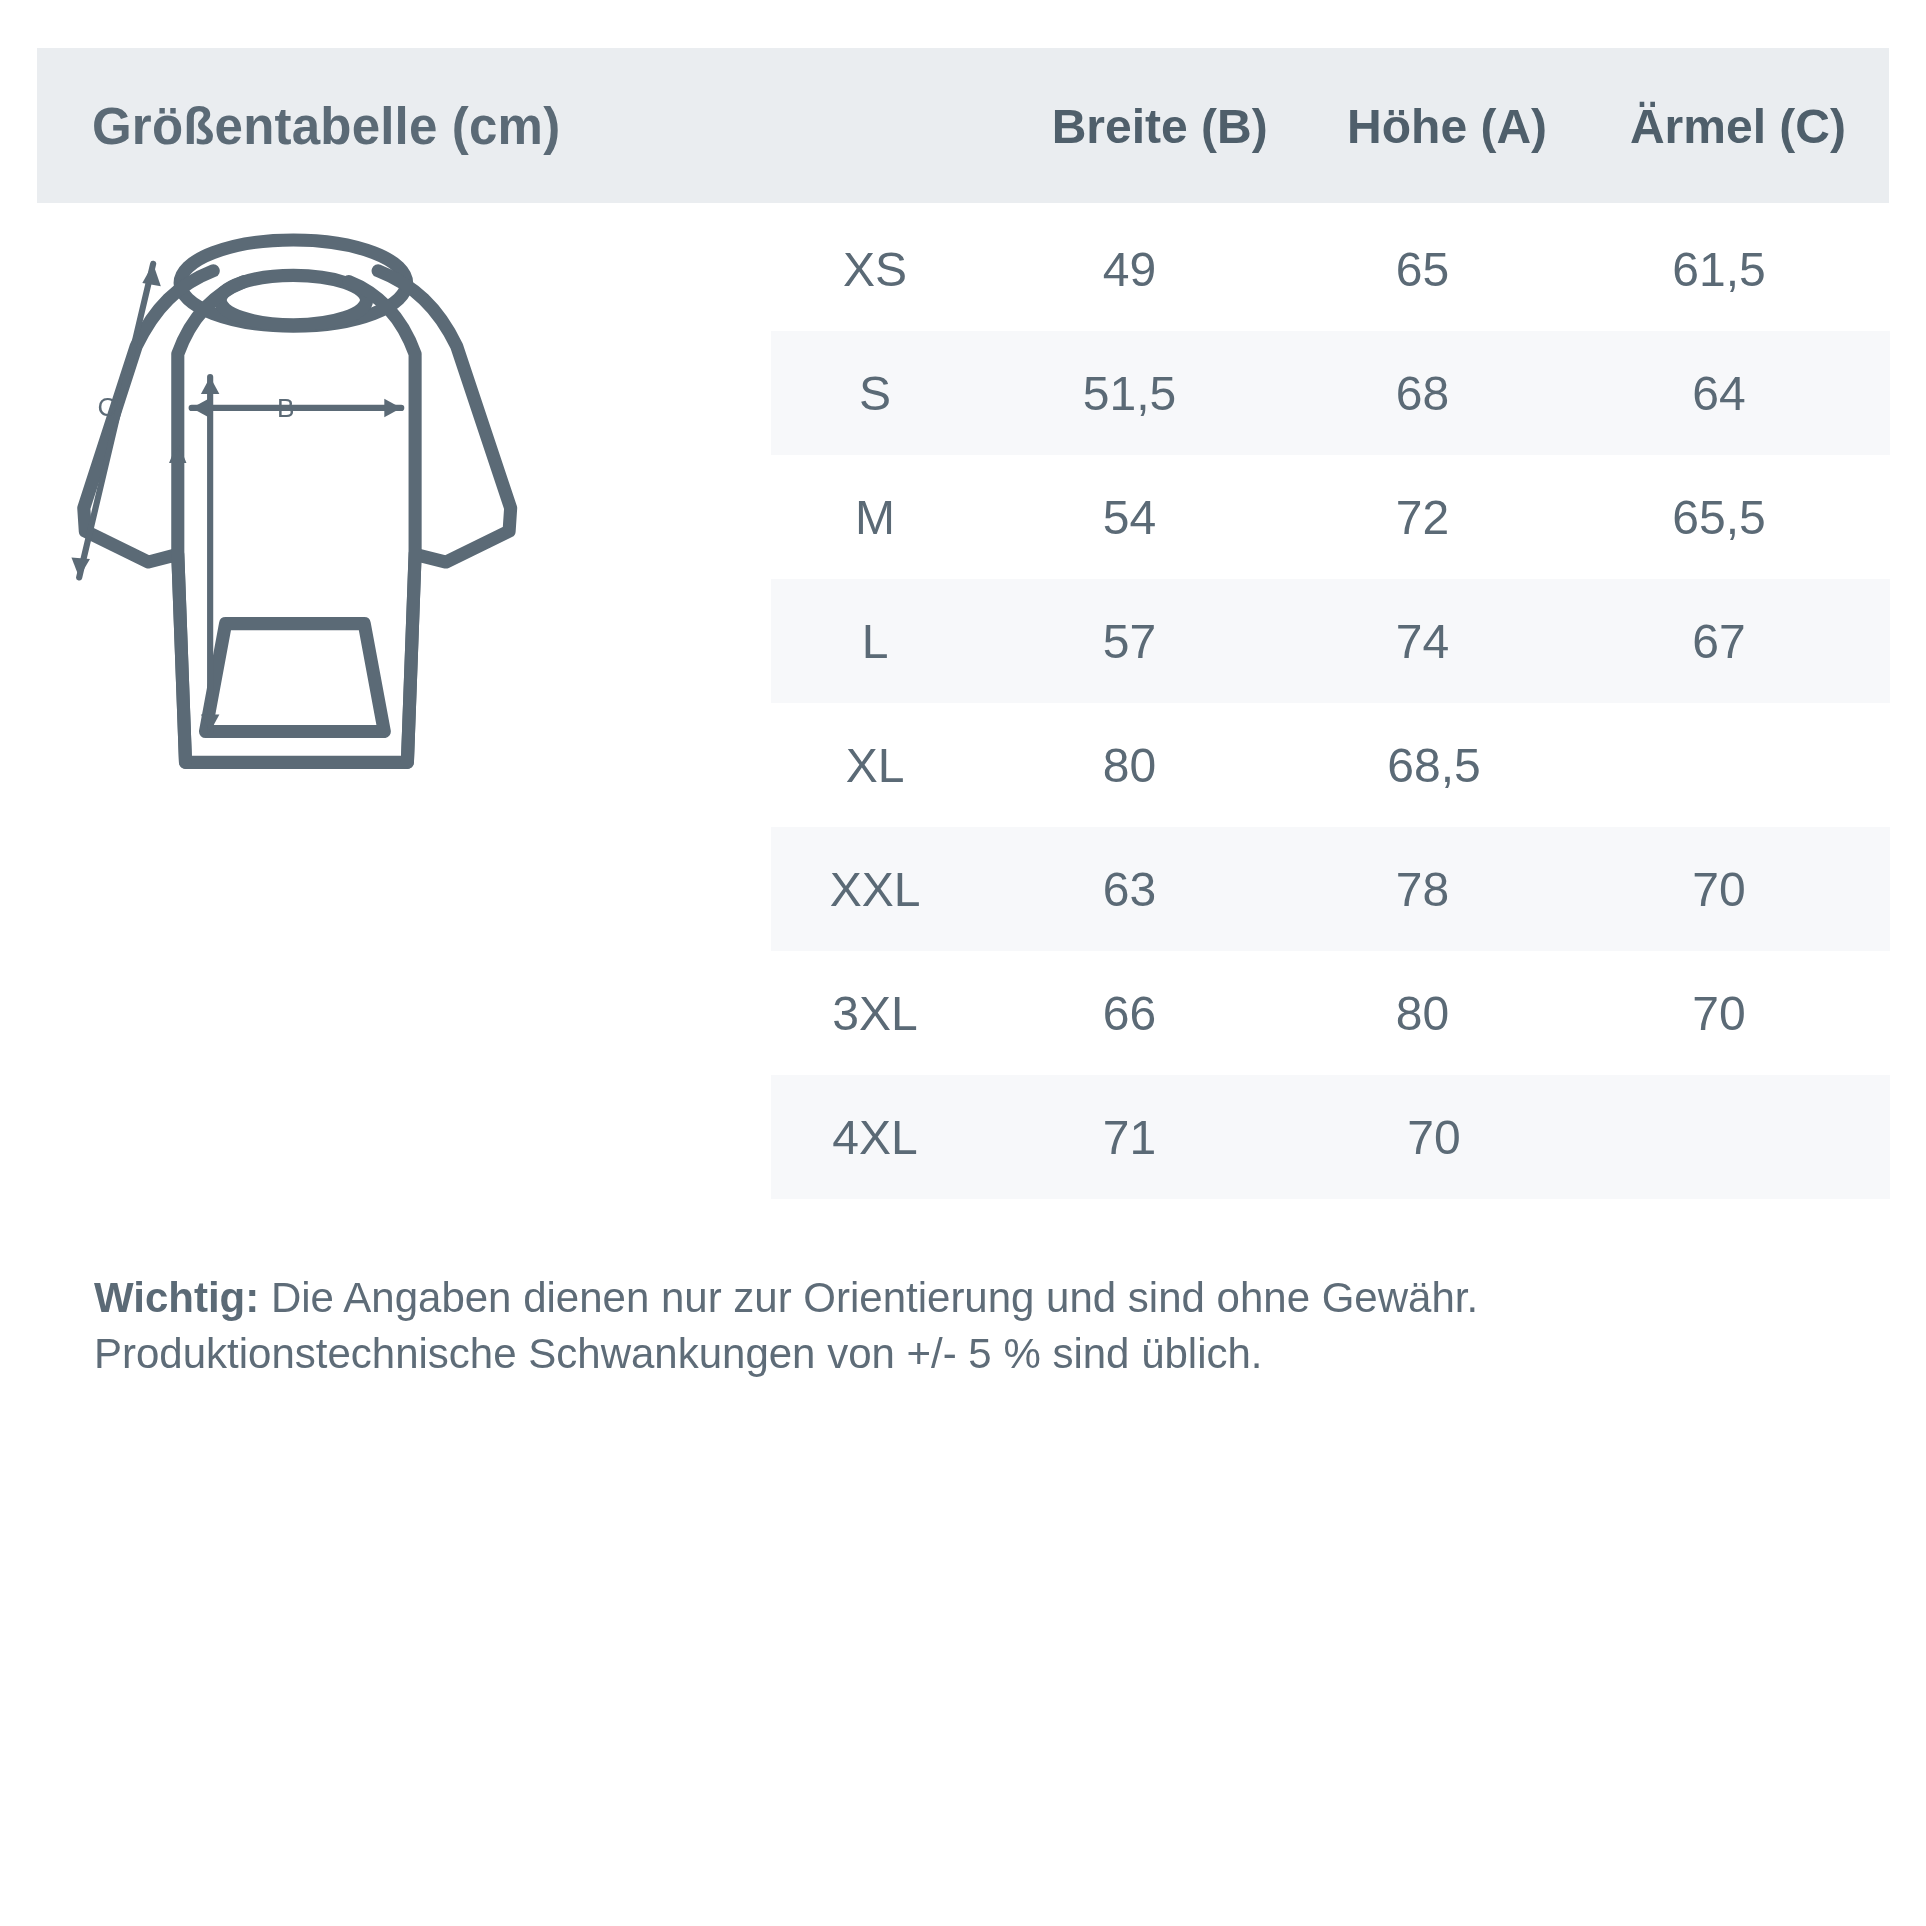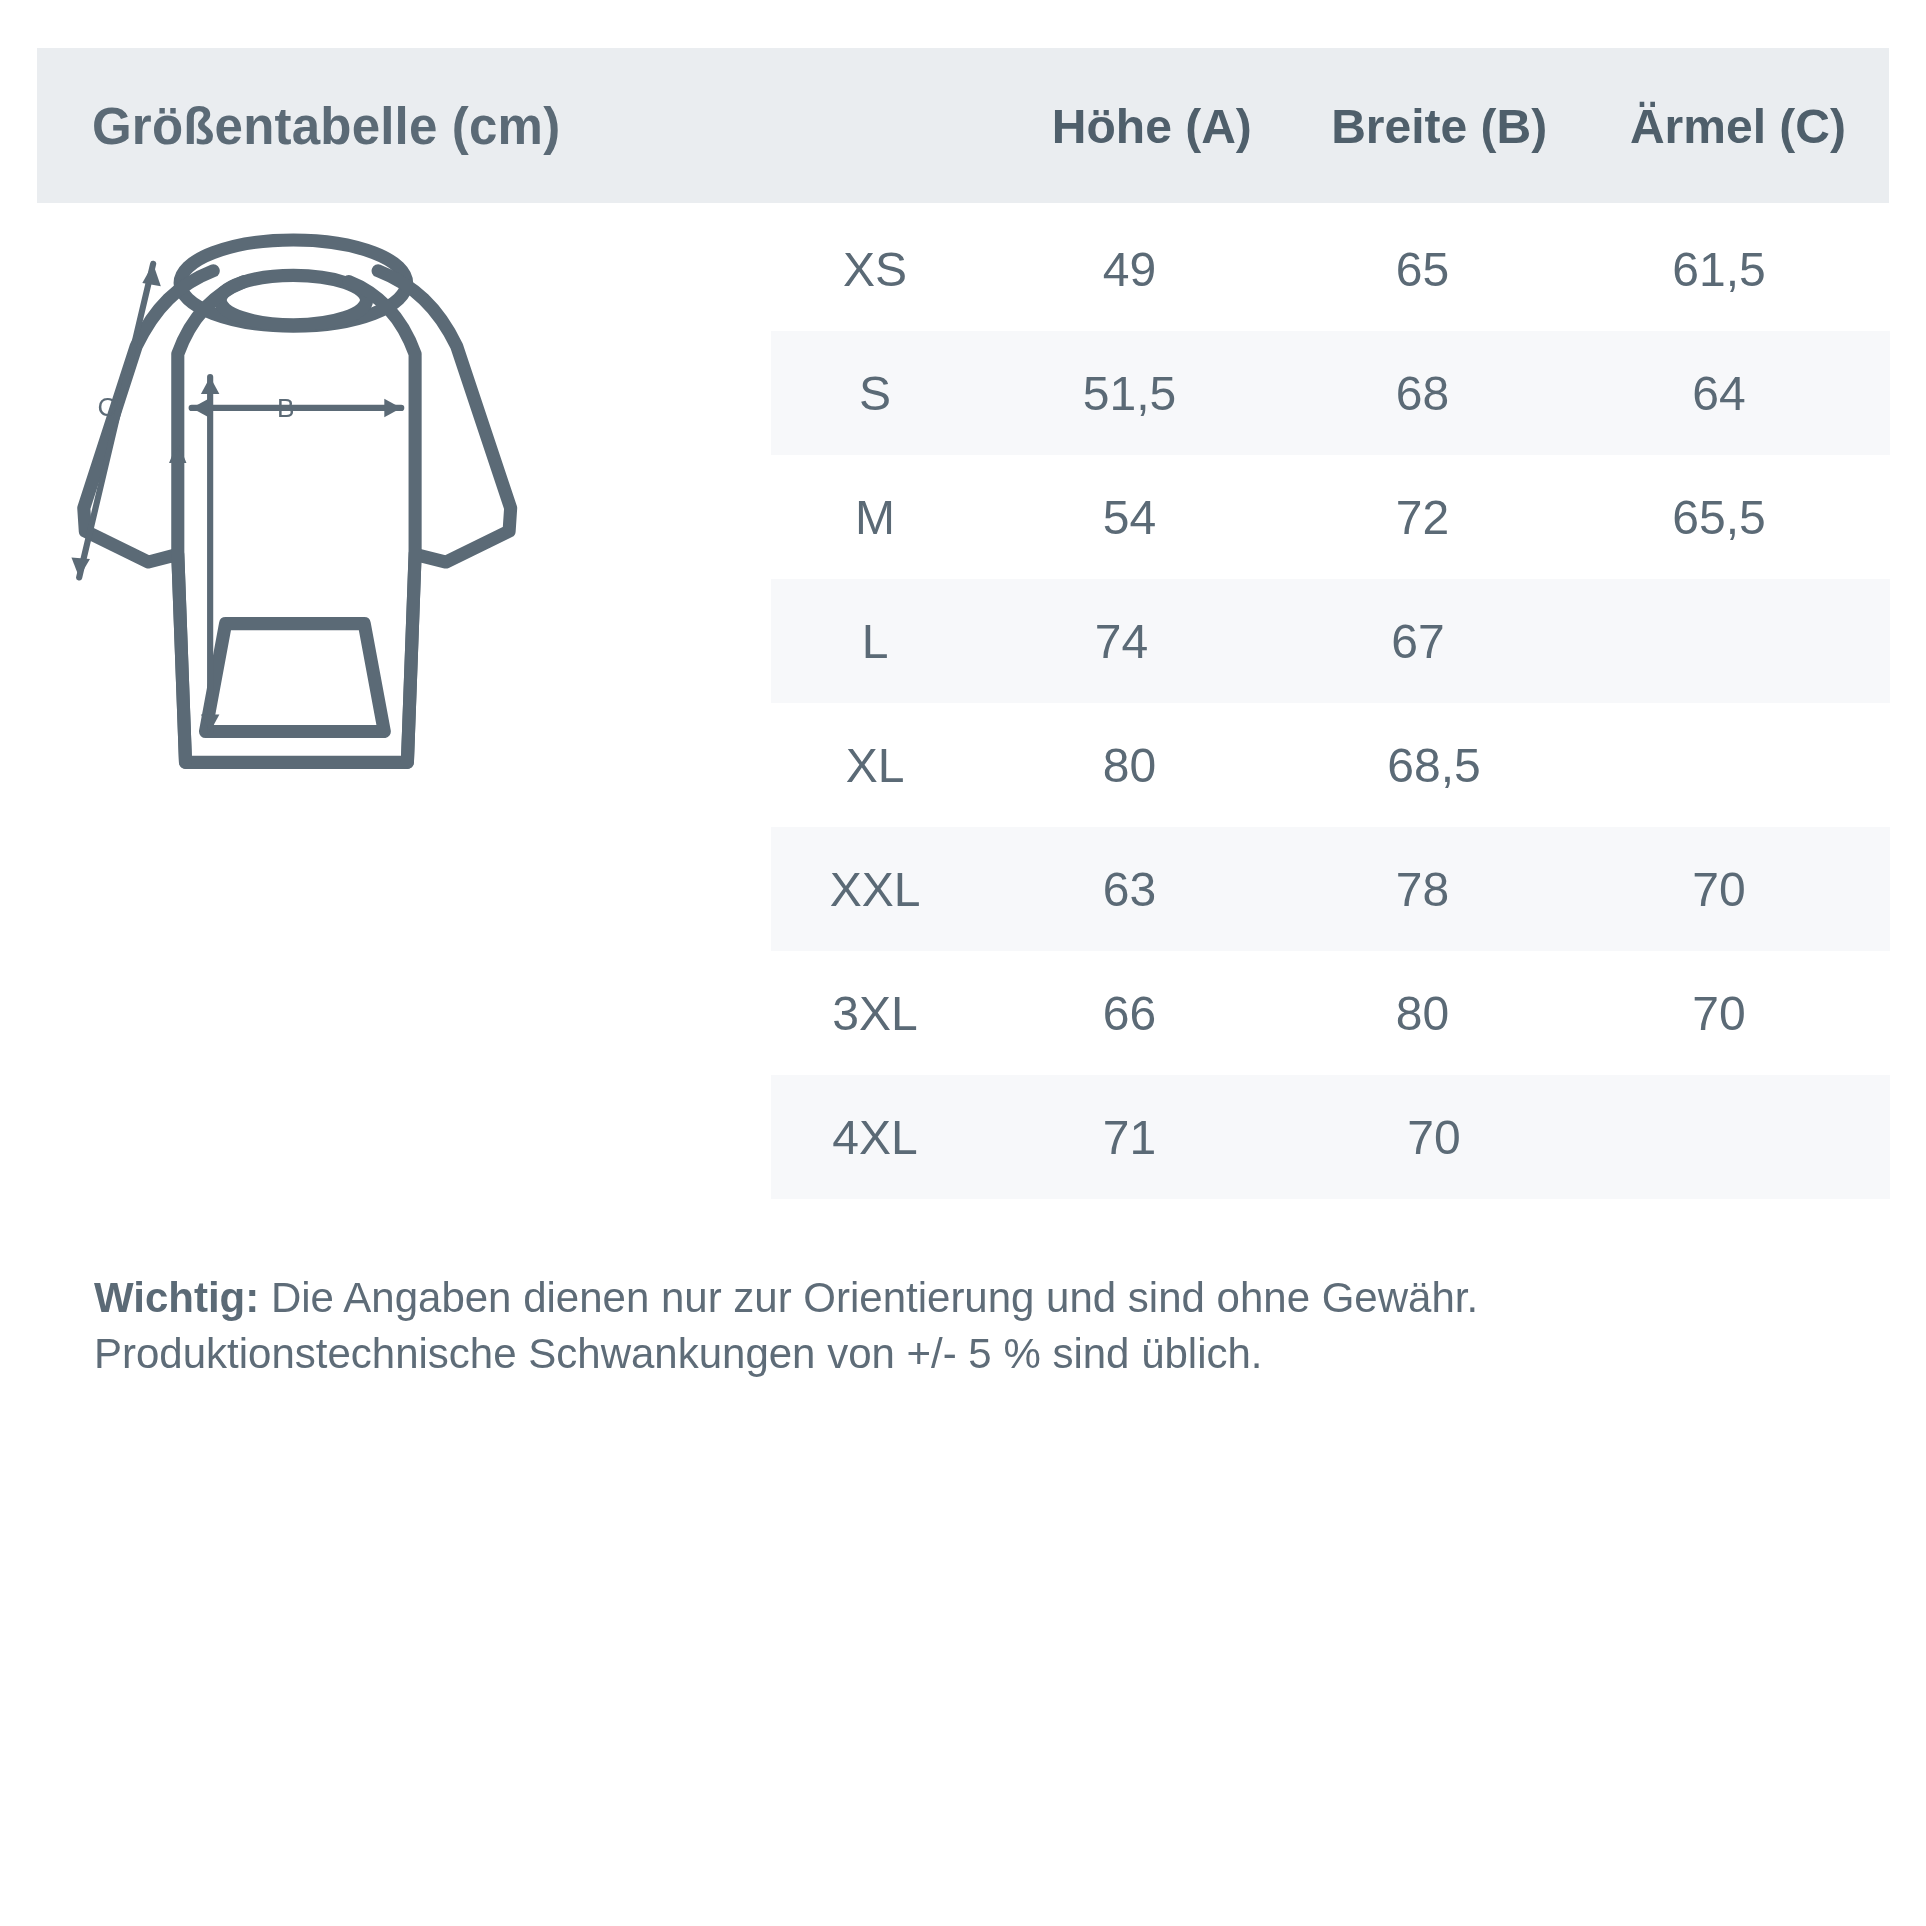--- a/index.html
+++ b/index.html
@@ -117,22 +117,22 @@
 </style>
 </head>
 <body>
 
 <div class="sheet">
 
   <div class="header-band">
     <div class="header-title">Größentabelle (cm)</div>
     <div class="header-cols">
       <div class="hcol c-size"></div>
+      <div class="hcol c-b">Breite (B)</div>
       <div class="hcol c-a">Höhe (A)</div>
-      <div class="hcol c-b">Breite (B)</div>
       <div class="hcol c-c">Ärmel (C)</div>
     </div>
   </div>
 
   <div class="garment">
     <svg viewBox="0 0 930 780" width="717" height="601" xmlns="http://www.w3.org/2000/svg" aria-hidden="true">
       <g fill="none" stroke="#5b6a76" stroke-width="17" stroke-linejoin="round" stroke-linecap="round">
 
         <ellipse cx="300" cy="78" rx="147" ry="56"></ellipse>
 
@@ -205,20 +205,21 @@
 
     <div class="row">
       <div class="cell c-size">M</div>
       <div class="cell c-b">54</div>
       <div class="cell c-a">72</div>
       <div class="cell c-c">65,5</div>
     </div>
 
     <div class="row alt">
       <div class="cell c-size">L</div>
+      <div class="cell c-b">57</div>
       <div class="cell c-a">74</div>
       <div class="cell c-c">67</div>
     </div>
 
     <div class="row">
       <div class="cell c-size">XL</div>
       <div class="cell c-b">80</div>
       <div class="cell c-c">68,5</div>
     </div>
 

